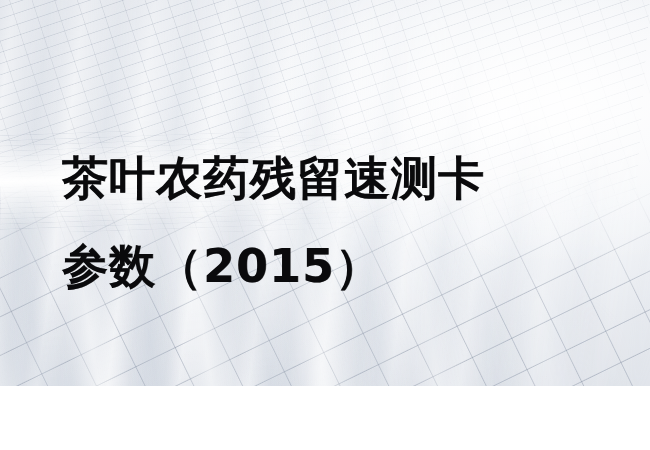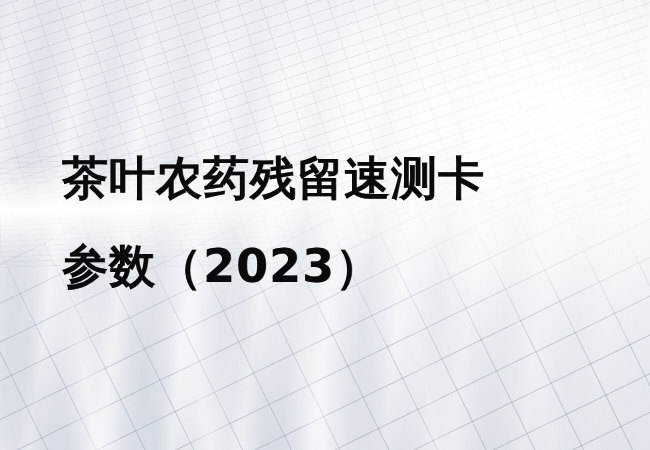--- a/index.html
+++ b/index.html
@@ -4,21 +4,21 @@
 <style>
   html, body {
     margin: 0;
     padding: 0;
     background: #ffffff;
   }
 
   #banner {
     position: relative;
     width: 650px;
-    height: 450px;
+    height: 386px;
     overflow: hidden;
     font-family: "DejaVu Sans", "Liberation Sans", sans-serif;
     background: #e6e9ee;
   }
 
   
 
   .bg-layer {
     position: absolute;
     inset: 0;
@@ -195,16 +195,16 @@
   <div class="bg-layer bg-fan-top2"></div>
   <div class="bg-layer bg-mesh-a"></div>
   <div class="bg-layer bg-mesh-b"></div>
   <div class="bg-layer bg-sweep"></div>
   <div class="bg-layer bg-striations"></div>
   <div class="bg-layer bg-swoosh"></div>
   <div class="bg-layer bg-glow"></div>
 
   <div class="title-block">
     <div class="title-line">茶叶农药残留速测卡</div>
-    <div class="title-line">参数（2023）</div>
+    <div class="title-line">参数（2015）</div>
   </div>
 
 </div>
 
 </body></html>

